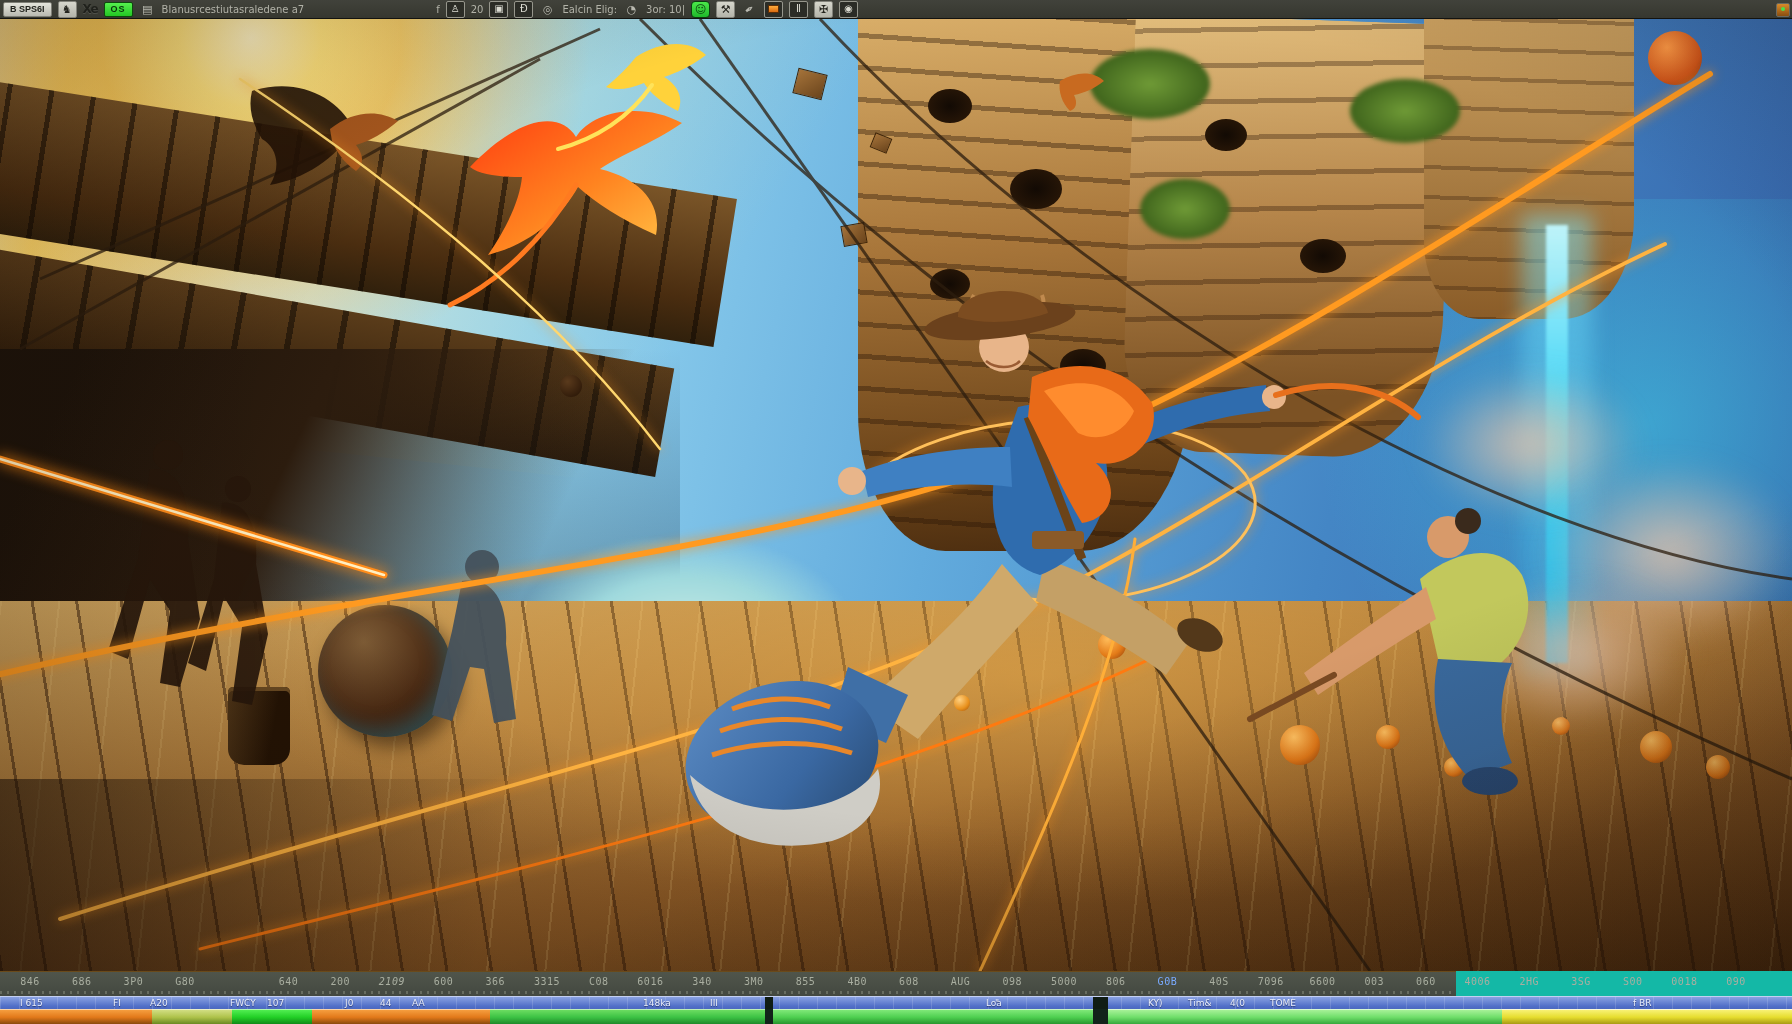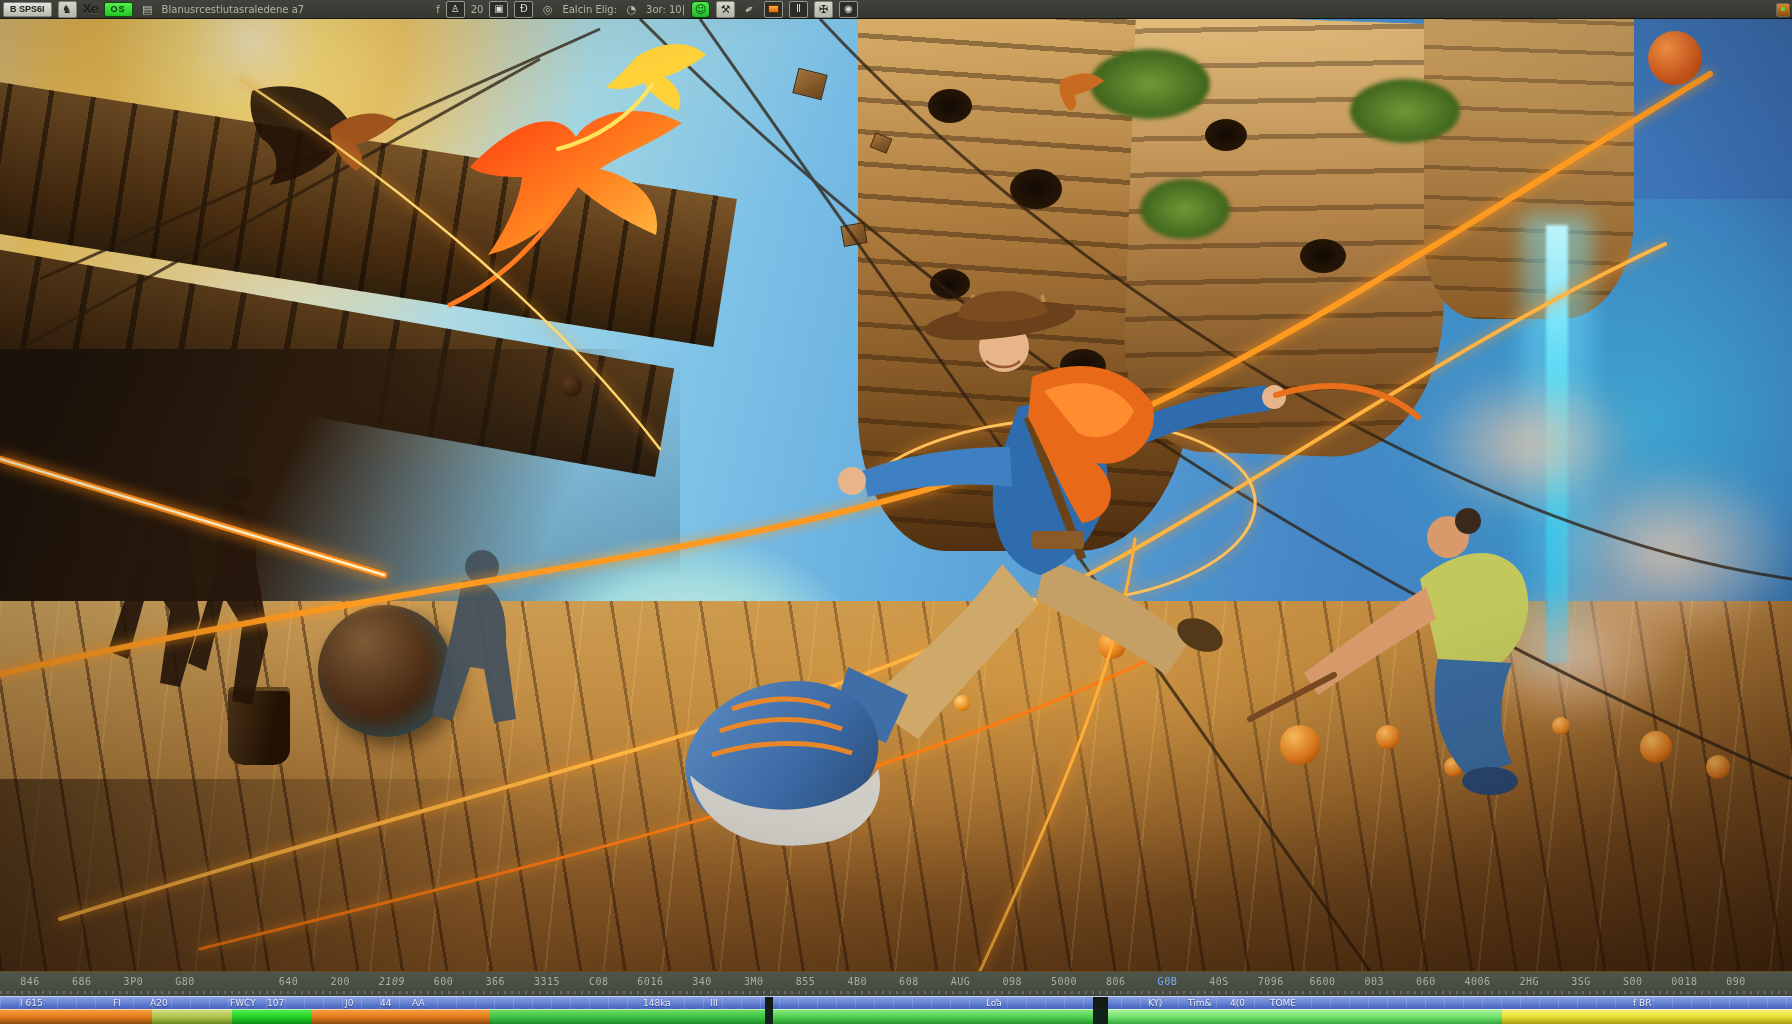--- a/index.html
+++ b/index.html
@@ -87,21 +87,21 @@
     background:linear-gradient(rgba(120,230,255,.5),rgba(40,180,230,.25));filter:blur(10px);}
   .dust{border-radius:50%;filter:blur(14px);background:radial-gradient(rgba(232,196,170,.85),rgba(232,196,170,0) 70%);}
   .ball{border-radius:50%;}
   .crate{background:linear-gradient(135deg,#a5733a,#6a441c);border:1px solid #3e2408;}
   .vignette{inset:0;background:
     radial-gradient(ellipse at 58% 42%, rgba(0,0,0,0) 52%, rgba(18,9,4,.38) 100%),
     linear-gradient(160deg, rgba(0,0,0,0) 70%, rgba(12,6,2,.3));pointer-events:none;}
   .scene-svg{inset:0;width:1792px;height:952px;}
 
   
-  .ruler{position:absolute;left:0;top:971px;width:1792px;height:25px;background:linear-gradient(#50554b,#434840);
+  .ruler{position:absolute;left:0;top:971px;width:1456px;height:25px;background:linear-gradient(#50554b,#434840);
     border-top:1px solid #6a4a1a;box-sizing:border-box;}
   .ruler .lbl{position:absolute;top:4px;transform:translateX(-50%);font-family:"DejaVu Sans Mono",monospace;
     font-size:10px;color:#a9aea0;letter-spacing:0.5px;white-space:nowrap;}
   .ruler .dots{position:absolute;left:0;bottom:2px;width:100%;height:3px;
     background:repeating-linear-gradient(90deg,#8a8f80 0 2px,rgba(0,0,0,0) 2px 7px);opacity:.5;}
 
   
   .track-blue{position:absolute;left:0;top:996px;width:1792px;height:21px;
     background:
       repeating-linear-gradient(90deg, rgba(255,255,255,.14) 0 1px, rgba(0,0,0,0) 1px 19px),

